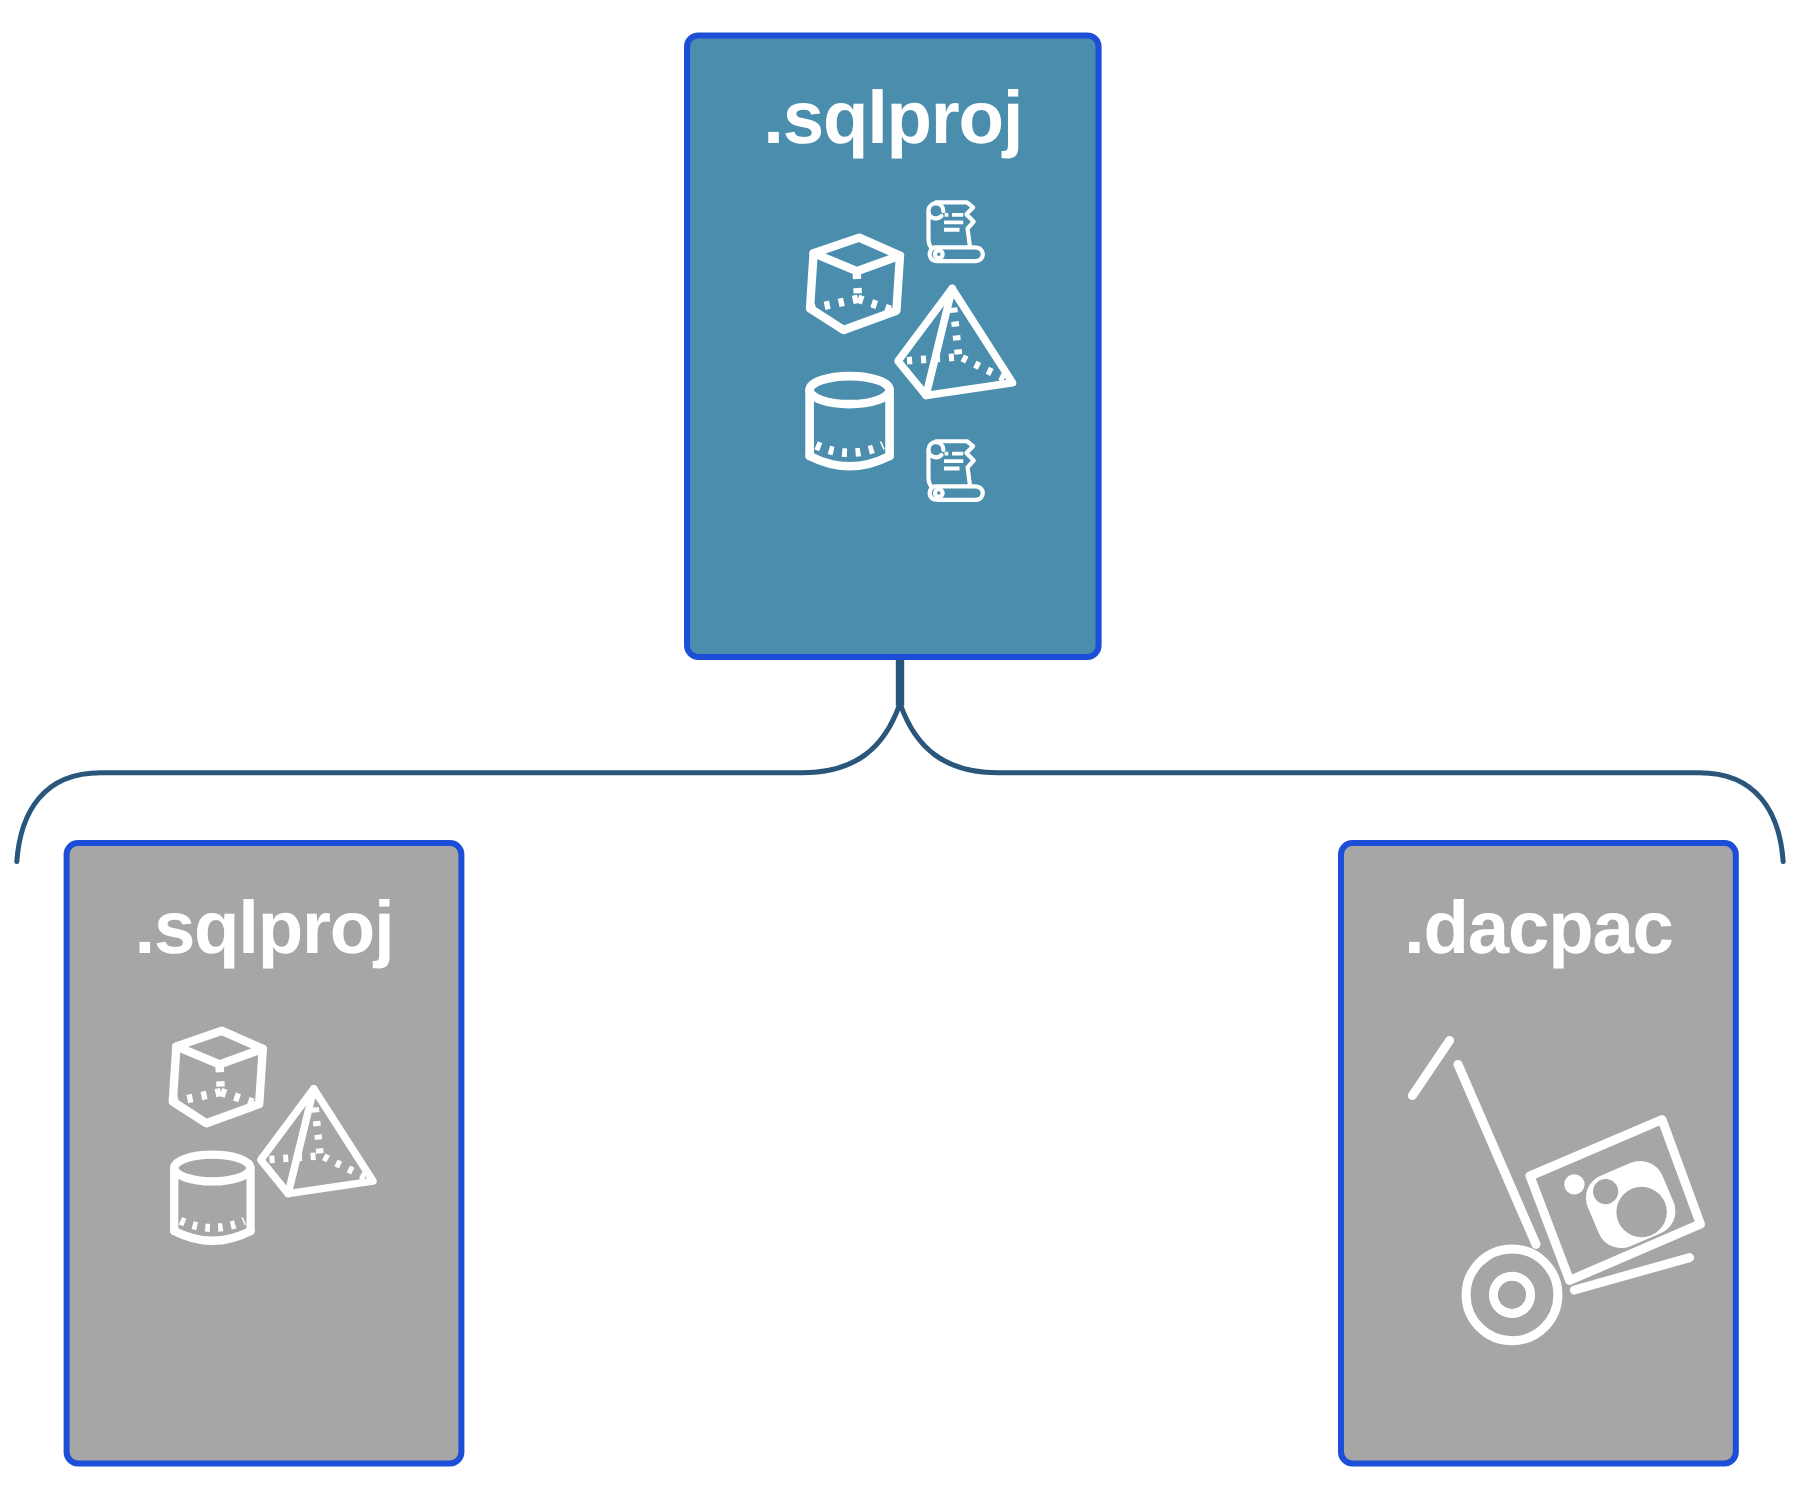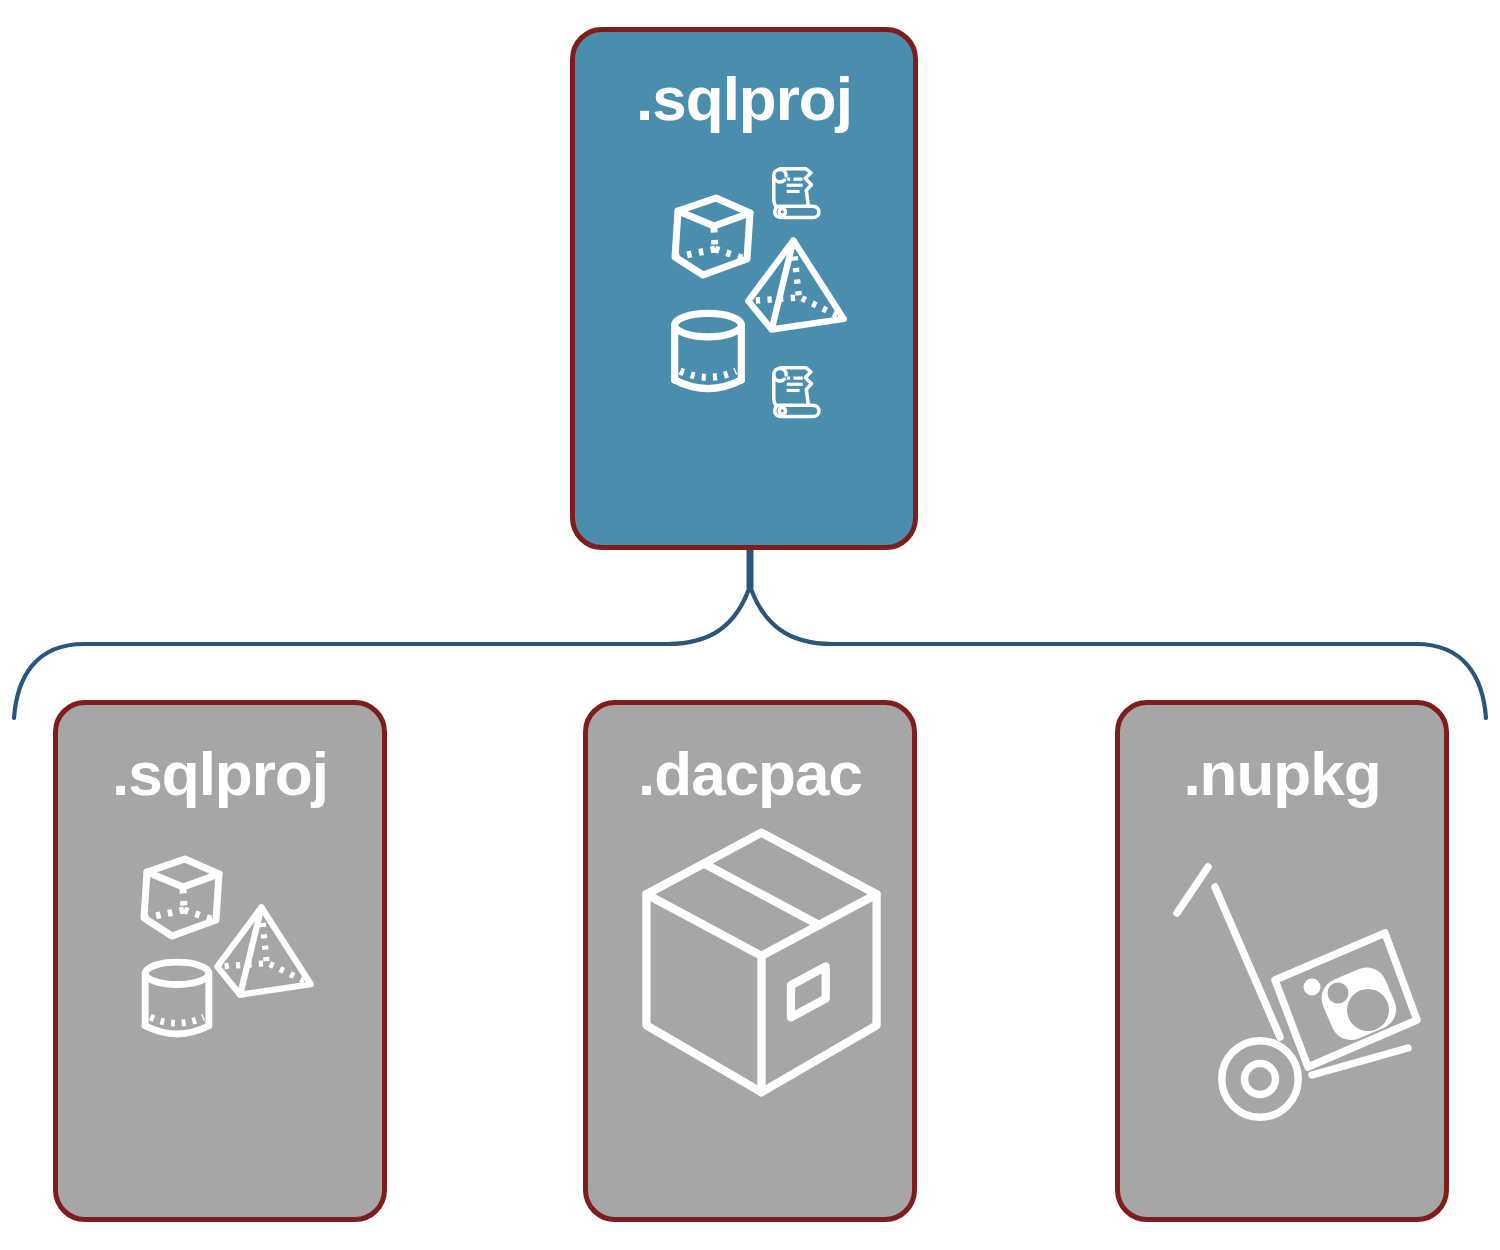--- a/index.html
+++ b/index.html
@@ -2,21 +2,21 @@
 <html><head>
 <meta charset="utf-8">
 <style>
   html,body{margin:0;padding:0;background:#ffffff;}
   .canvas{
     position:relative;width:1500px;height:1250px;background:#ffffff;
     font-family:"Liberation Sans",sans-serif;overflow:hidden;
   }
   .card{
     position:absolute;box-sizing:border-box;
-    border:5px solid #7f1d1d;border-radius:32px;
+    border:5px solid #1d4ed8;border-radius:12px;
   }
   .card.blue{background:#4a8dac;}
   .card.gray{background:#a6a6a6;}
   .card-title{
     color:#ffffff;font-weight:bold;font-size:62px;line-height:1;
     text-align:center;letter-spacing:-1px;padding-top:38px;
     user-select:none;
   }
   .icon{position:absolute;}
   .connector-svg{position:absolute;left:0;top:0;pointer-events:none;}
@@ -144,27 +144,21 @@
         <use href="#sym-cube"></use>
       </svg>
     <svg class="icon" style="left:150px;top:194px;" width="110" height="104">
         <use href="#sym-pyramid"></use>
       </svg>
     <svg class="icon" style="left:80px;top:252px;" width="78" height="86">
         <use href="#sym-cylinder"></use>
       </svg>
   </div>
 
-  <div class="card gray" style="left:583px;top:700px;width:334px;height:522px;">
-    <div class="card-title">.dacpac</div>
-    <svg class="icon" style="left:35px;top:117px;" width="277" height="289">
-        <use href="#sym-box"></use>
-      </svg>
-  </div>
 
   <div class="card gray" style="left:1115px;top:700px;width:334px;height:522px;">
-    <div class="card-title">.nupkg</div>
+    <div class="card-title">.dacpac</div>
     <svg class="icon" style="left:48px;top:145px;" width="255" height="275">
         <use href="#sym-handtruck"></use>
       </svg>
   </div>
 
 </div>
 
 </body></html>

